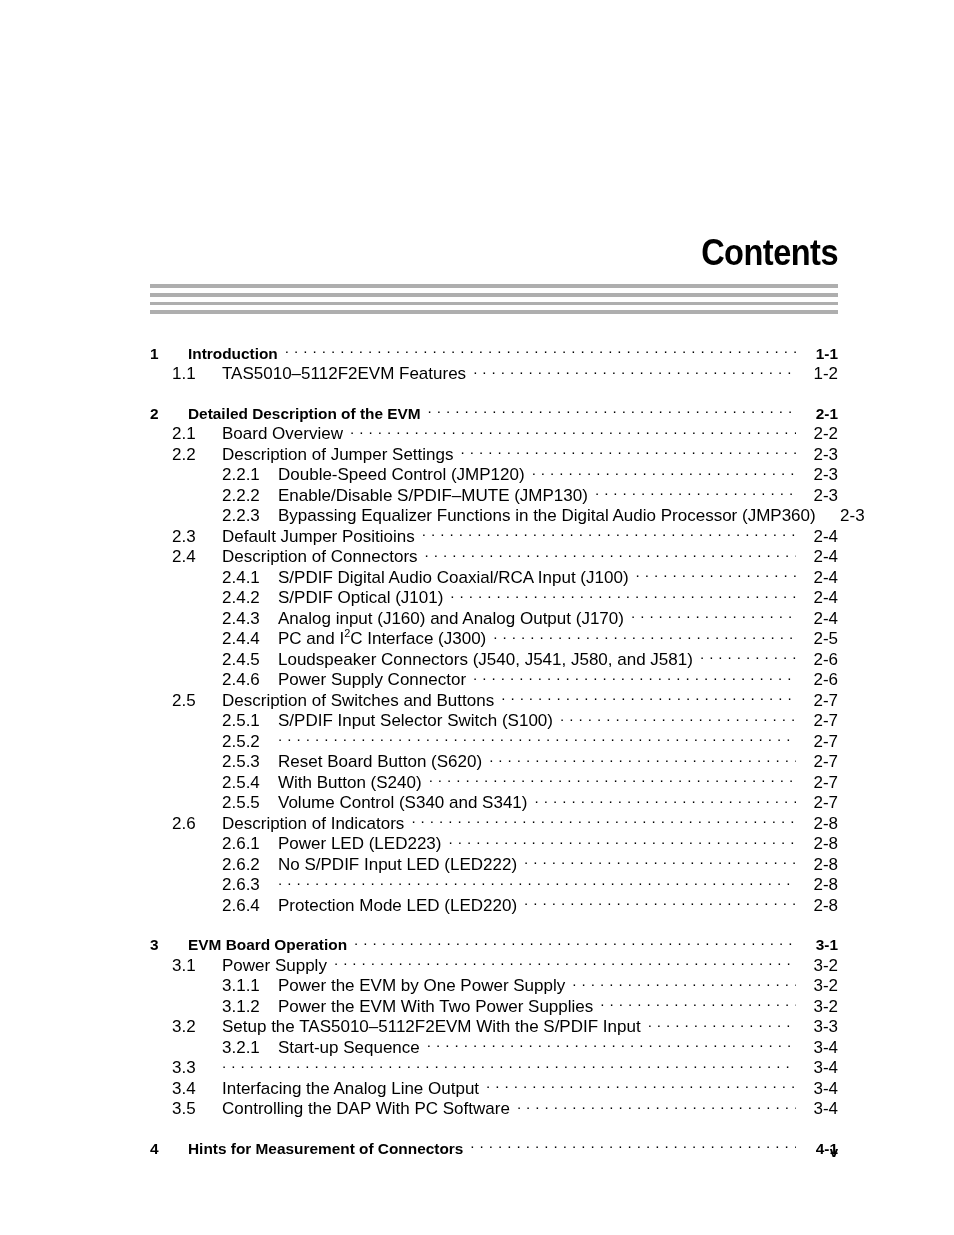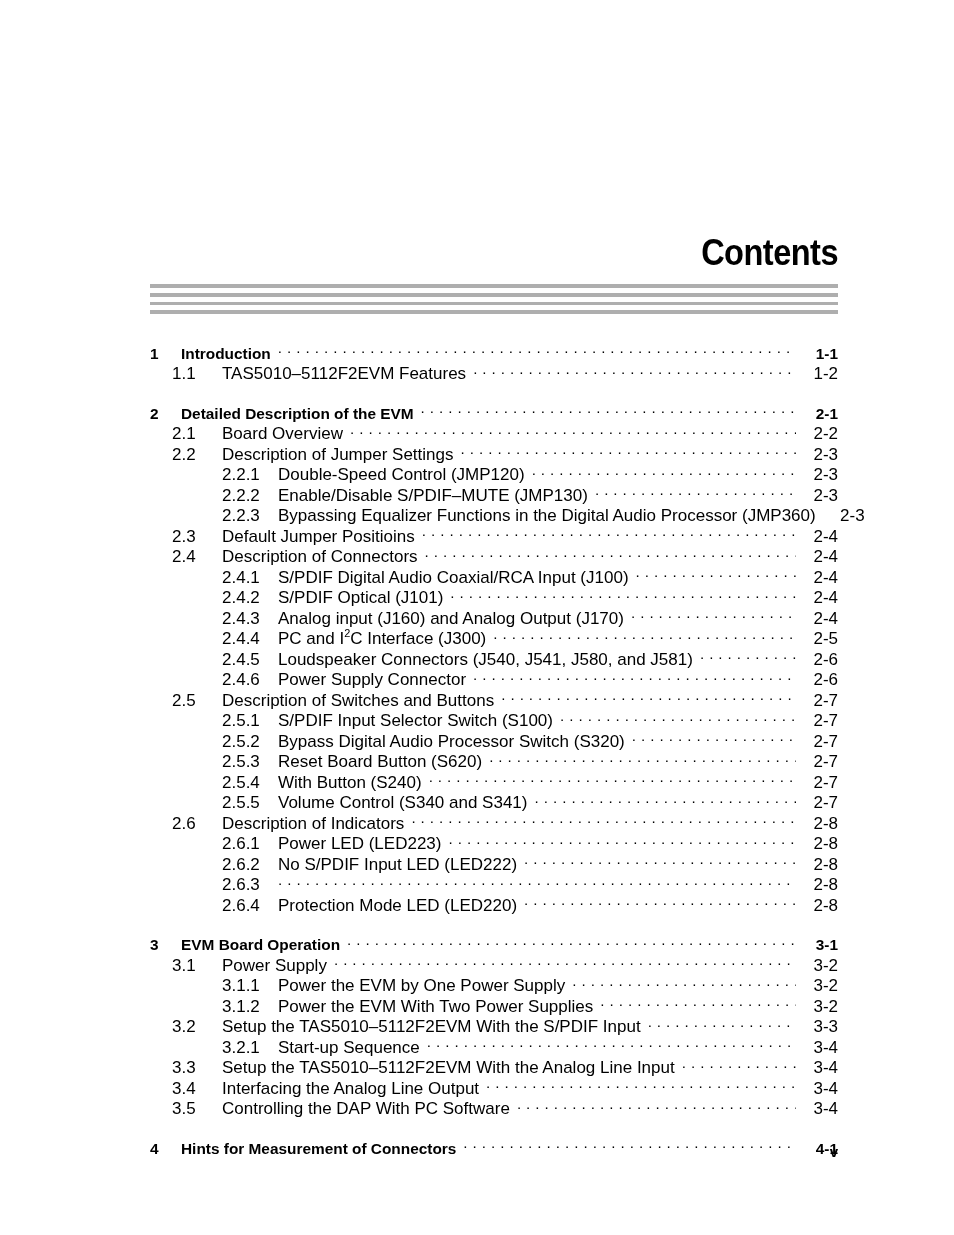--- a/index.html
+++ b/index.html
@@ -79,21 +79,21 @@
 
   
   .toc-row.lvl1 {
     font-weight: bold;
     font-size: 15.4px;
   }
   .toc-row.lvl1 .num {
     width: 22px;
     flex: 0 0 22px;
   }
-  .toc-row.lvl1 .title { margin-left: 9px; }
+  .toc-row.lvl1 .title { margin-left: 16px; }
 
   
   .toc-row.lvl2 .num {
     width: 50px;
     flex: 0 0 50px;
     margin-left: 22px;
   }
 
   
   .toc-row.lvl3 .num {
@@ -269,21 +269,20 @@
         <span class="pageno">2-7</span>
       </div>
       <div class="toc-row lvl3">
         <span class="num">2.5.1</span>
         <span class="title">S/PDIF Input Selector Switch (S100)</span>
         <span class="leader"></span>
         <span class="pageno">2-7</span>
       </div>
       <div class="toc-row lvl3">
         <span class="num">2.5.2</span>
-        <span class="title">Bypass Digital Audio Processor Switch (S320)</span>
         <span class="leader"></span>
         <span class="pageno">2-7</span>
       </div>
       <div class="toc-row lvl3">
         <span class="num">2.5.3</span>
         <span class="title">Reset Board Button (S620)</span>
         <span class="leader"></span>
         <span class="pageno">2-7</span>
       </div>
       <div class="toc-row lvl3">
@@ -358,21 +357,20 @@
         <span class="pageno">3-3</span>
       </div>
       <div class="toc-row lvl3">
         <span class="num">3.2.1</span>
         <span class="title">Start-up Sequence</span>
         <span class="leader"></span>
         <span class="pageno">3-4</span>
       </div>
       <div class="toc-row lvl2">
         <span class="num">3.3</span>
-        <span class="title">Setup the TAS5010–5112F2EVM With the Analog Line Input</span>
         <span class="leader"></span>
         <span class="pageno">3-4</span>
       </div>
       <div class="toc-row lvl2">
         <span class="num">3.4</span>
         <span class="title">Interfacing the Analog Line Output</span>
         <span class="leader"></span>
         <span class="pageno">3-4</span>
       </div>
       <div class="toc-row lvl2">

